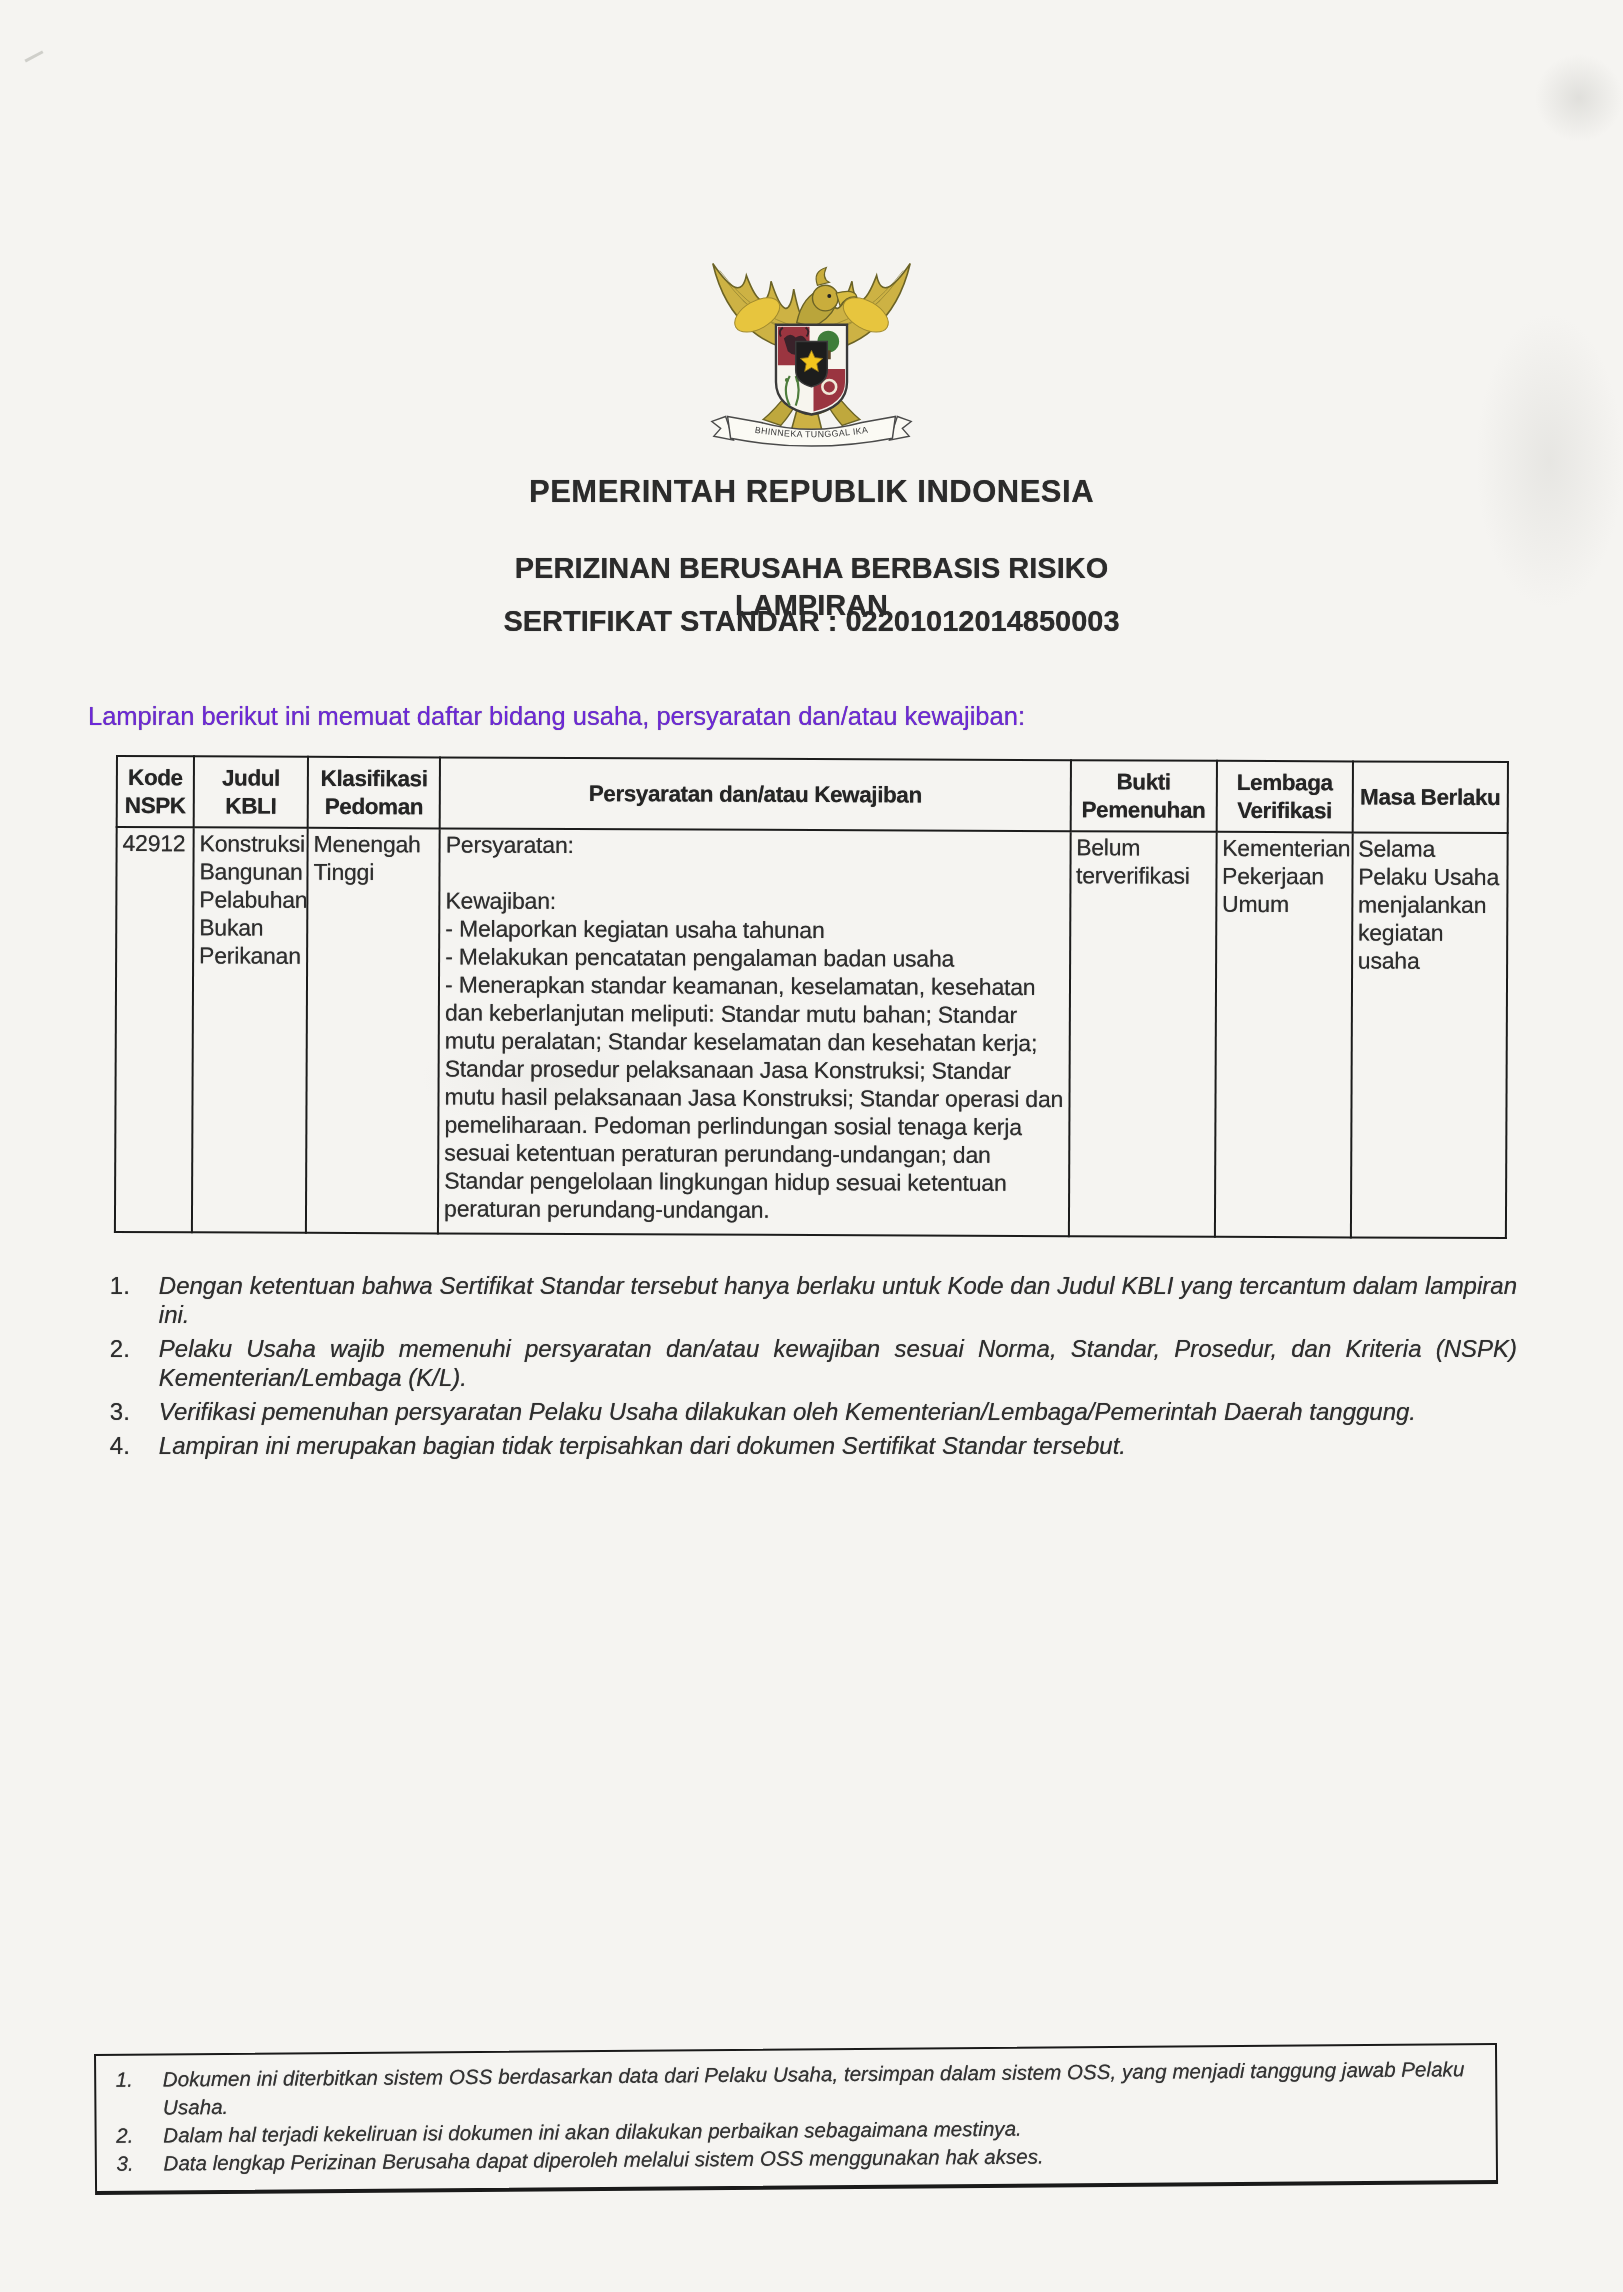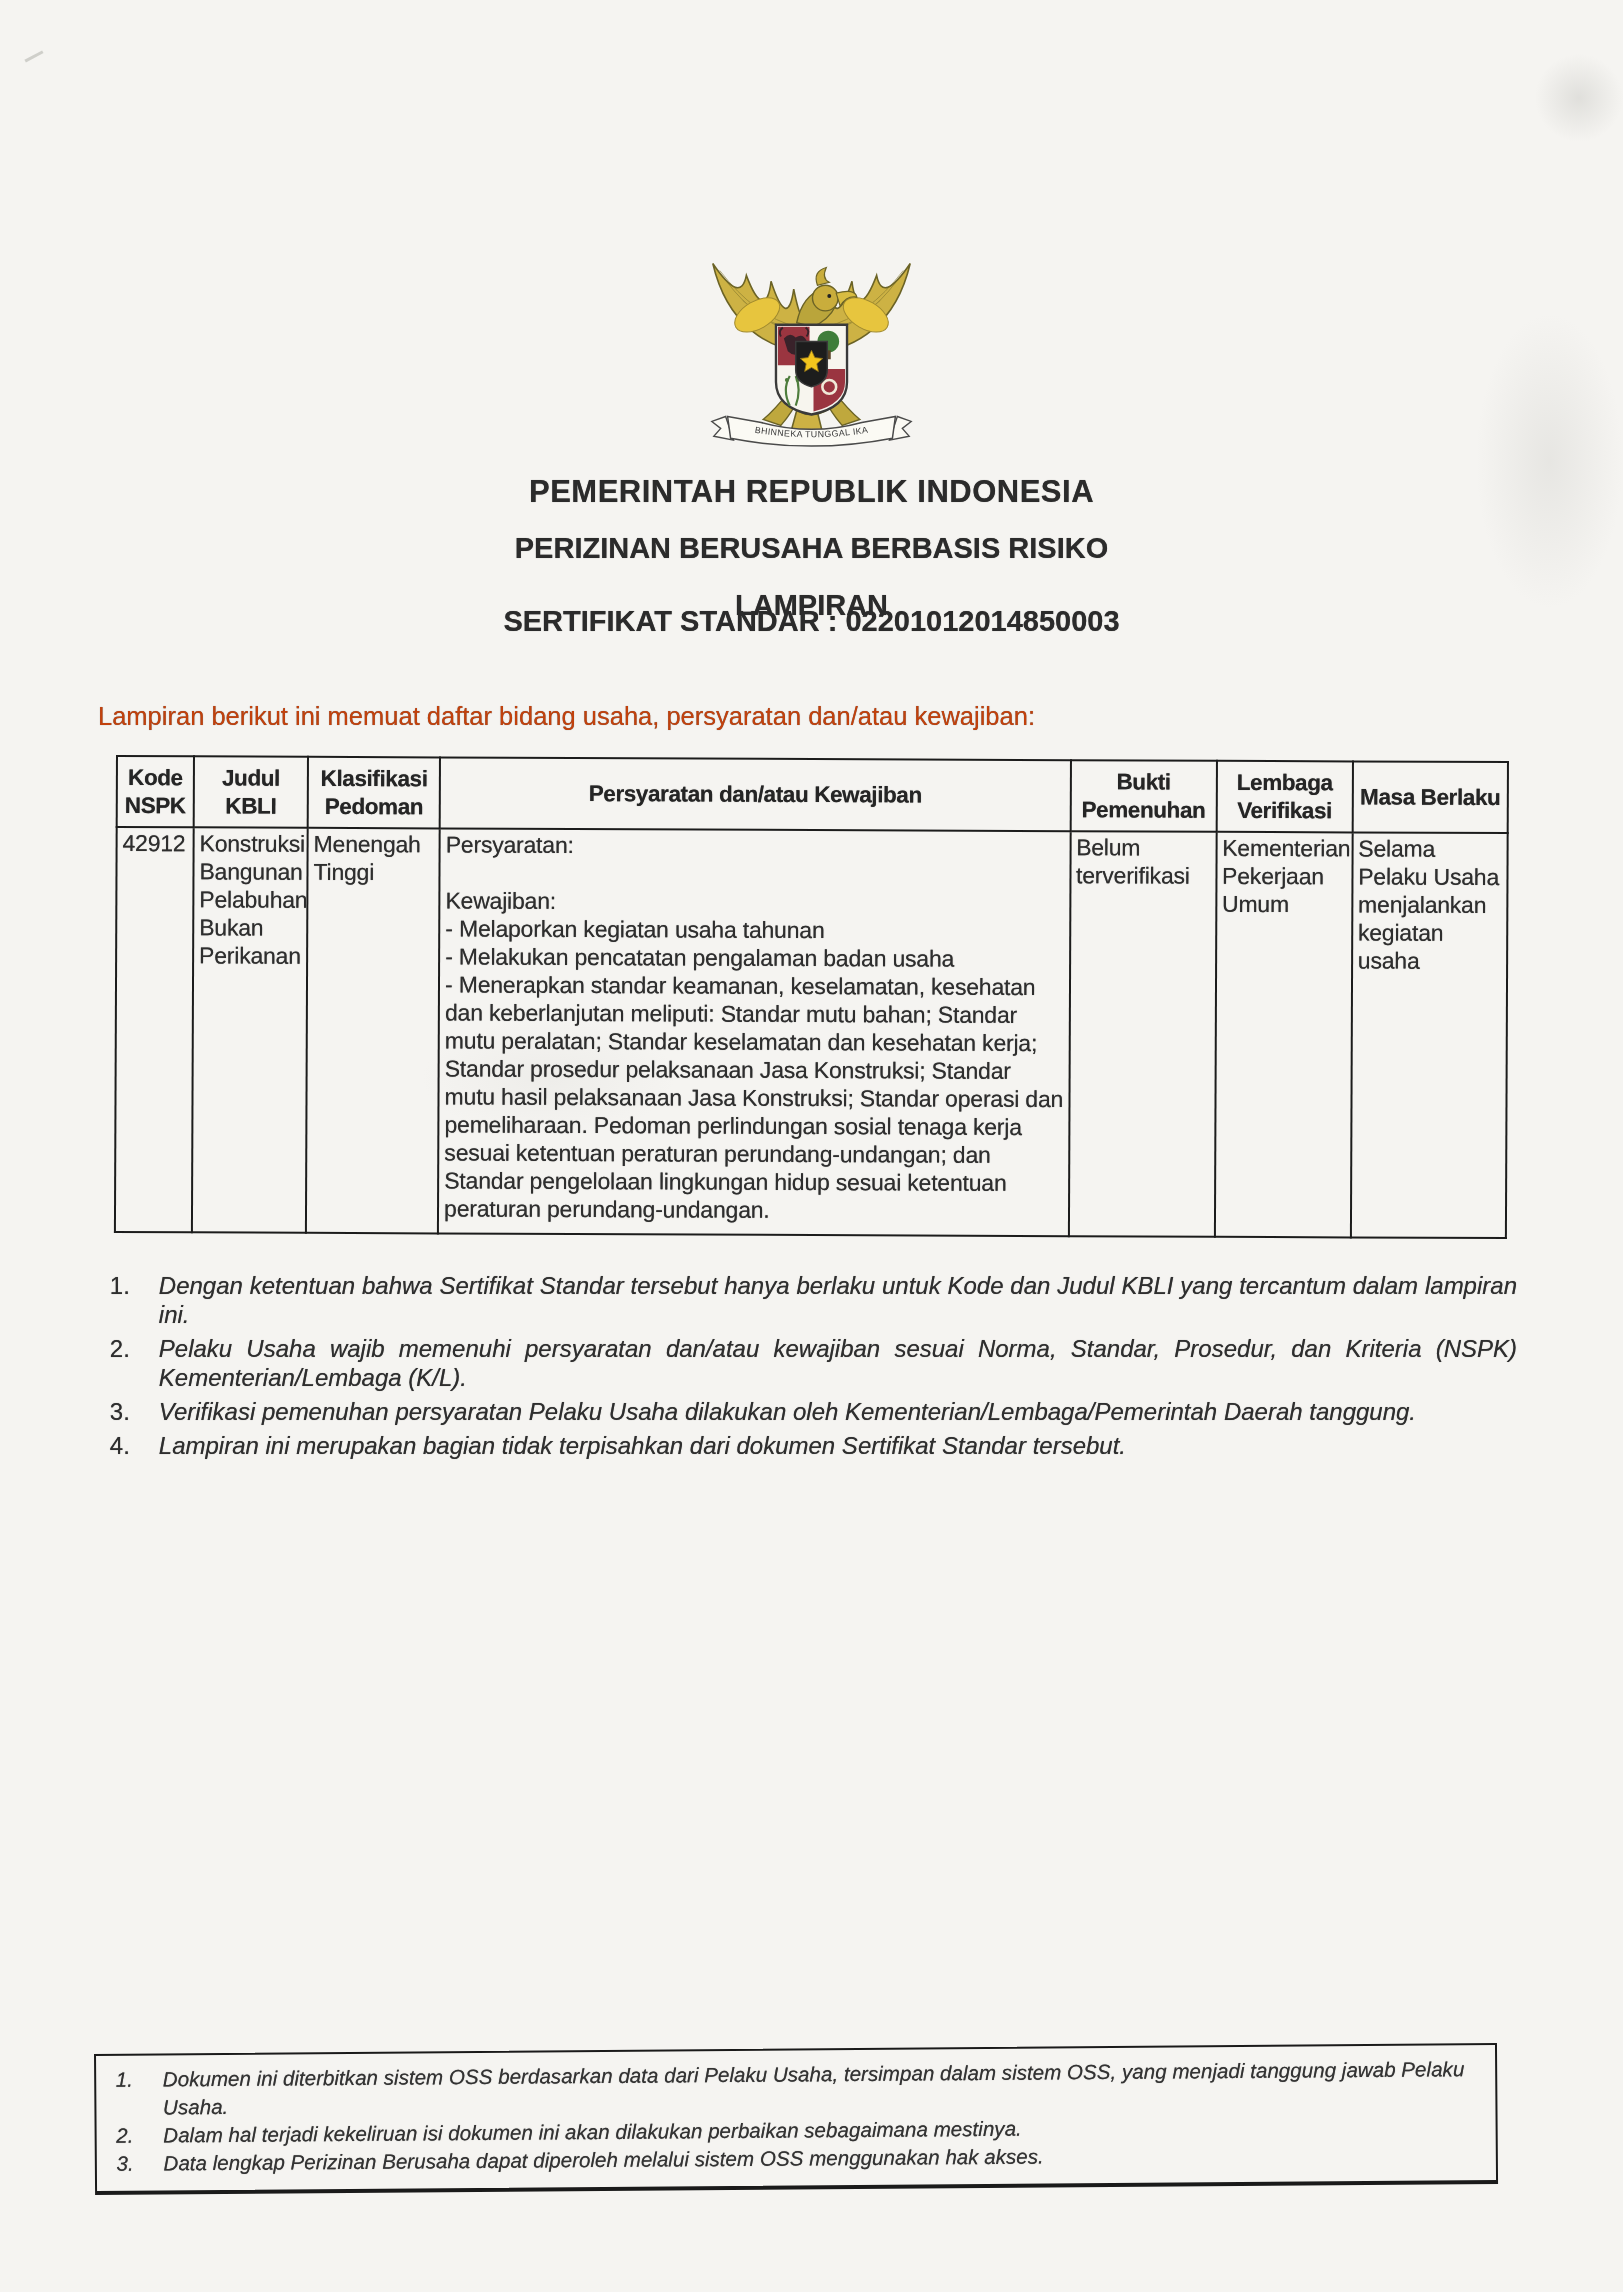--- a/index.html
+++ b/index.html
@@ -10,26 +10,26 @@
     color:#2e2e2e;
   }
   .scan-text{ text-shadow:0 0 0.7px rgba(45,45,45,.75); }
 
   
   .emblem{position:absolute;left:698px;top:225px;width:227px;height:231px;}
 
   
   .title{position:absolute;left:0;width:1623px;text-align:center;font-weight:bold;color:#2b2b2b;}
   .t-gov {top:474px;font-size:31px;letter-spacing:0.5px;}
-  .t-sub1{top:532px;font-size:29px;}
+  .t-sub1{top:552px;font-size:29px;}
   .t-sub2{top:589px;font-size:29px;}
   .t-sub3{top:605px;font-size:29px;}
 
   
-  .intro{position:absolute;left:98px;top:702px;font-size:25.5px;color:#c2410c;}
+  .intro{position:absolute;left:88px;top:702px;font-size:25.5px;color:#6d28d9;}
 
   
   .kbli-wrap{position:absolute;left:116px;top:755px;width:1393px;transform:rotate(.25deg);transform-origin:top left;}
   table.kbli{border-collapse:collapse;width:100%;table-layout:fixed;}
   table.kbli th, table.kbli td{border:2px solid #1c1c1c;overflow:hidden;}
   table.kbli th{
     height:65px;font-size:22.5px;font-weight:bold;text-align:center;vertical-align:middle;
     padding:2px 2px;letter-spacing:-0.4px;line-height:27.4px;color:#252525;
   }
   table.kbli td{

